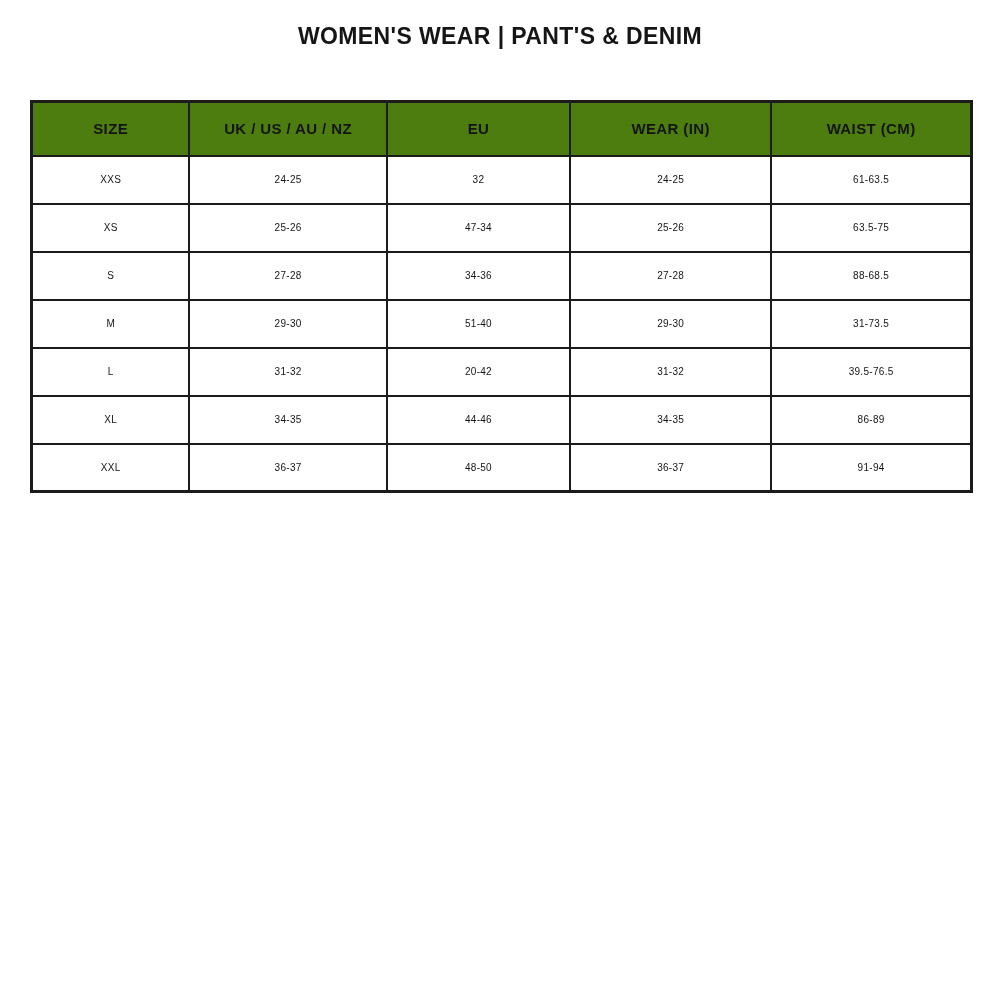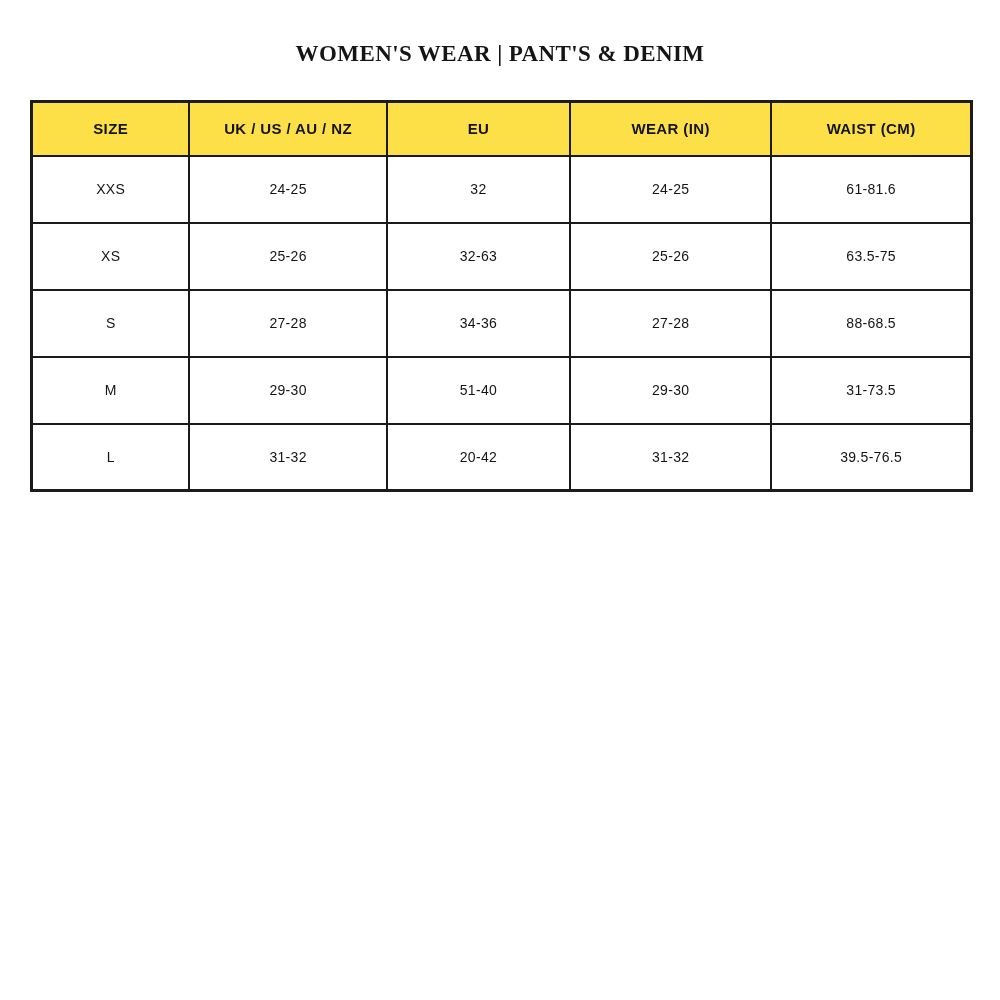--- a/index.html
+++ b/index.html
@@ -15,30 +15,29 @@
   .page {
     position: relative;
     width: 1000px;
     height: 1000px;
     background: #ffffff;
     overflow: hidden;
   }
 
   .page-title {
     position: absolute;
-    top: 41px;
+    top: 23px;
     left: 0;
     width: 1000px;
     text-align: center;
     font-size: 23px;
     font-weight: 700;
     letter-spacing: 0.4px;
     color: #151515;
     white-space: nowrap;
-    font-family: Liberation Serif, serif;
   }
 
   .size-table {
     position: absolute;
     left: 30px;
     top: 100px;
     width: 943px;
     border-collapse: collapse;
     table-layout: fixed;
     border: 3px solid #1b1b1b;
@@ -47,32 +46,32 @@
   .size-table th,
   .size-table td {
     border: 2px solid #1b1b1b;
     text-align: center;
     vertical-align: middle;
     padding: 0;
     white-space: nowrap;
   }
 
   .size-table thead th {
-    background: #fde047;
+    background: #4d7c0f;
     height: 54px;
     font-size: 15px;
     font-weight: 700;
     letter-spacing: 0.4px;
     color: #141414;
   }
 
   .size-table tbody td {
     background: #ffffff;
-    height: 67px;
-    font-size: 14px;
+    height: 48px;
+    font-size: 10px;
     font-weight: 400;
     letter-spacing: 0.3px;
     color: #141414;
   }
 </style>
 </head>
 <body>
 
 <div class="page">
 
@@ -94,26 +93,26 @@
           <th>WEAR (IN)</th>
           <th>WAIST (CM)</th>
         </tr>
     </thead>
     <tbody>
         <tr>
           <td>XXS</td>
           <td>24-25</td>
           <td>32</td>
           <td>24-25</td>
-          <td>61-81.6</td>
+          <td>61-63.5</td>
         </tr>
         <tr>
           <td>XS</td>
           <td>25-26</td>
-          <td>32-63</td>
+          <td>47-34</td>
           <td>25-26</td>
           <td>63.5-75</td>
         </tr>
         <tr>
           <td>S</td>
           <td>27-28</td>
           <td>34-36</td>
           <td>27-28</td>
           <td>88-68.5</td>
         </tr>
@@ -124,16 +123,30 @@
           <td>29-30</td>
           <td>31-73.5</td>
         </tr>
         <tr>
           <td>L</td>
           <td>31-32</td>
           <td>20-42</td>
           <td>31-32</td>
           <td>39.5-76.5</td>
         </tr>
+        <tr>
+          <td>XL</td>
+          <td>34-35</td>
+          <td>44-46</td>
+          <td>34-35</td>
+          <td>86-89</td>
+        </tr>
+        <tr>
+          <td>XXL</td>
+          <td>36-37</td>
+          <td>48-50</td>
+          <td>36-37</td>
+          <td>91-94</td>
+        </tr>
       </tbody>
   </table>
 
 </div>
 
 </body></html>

